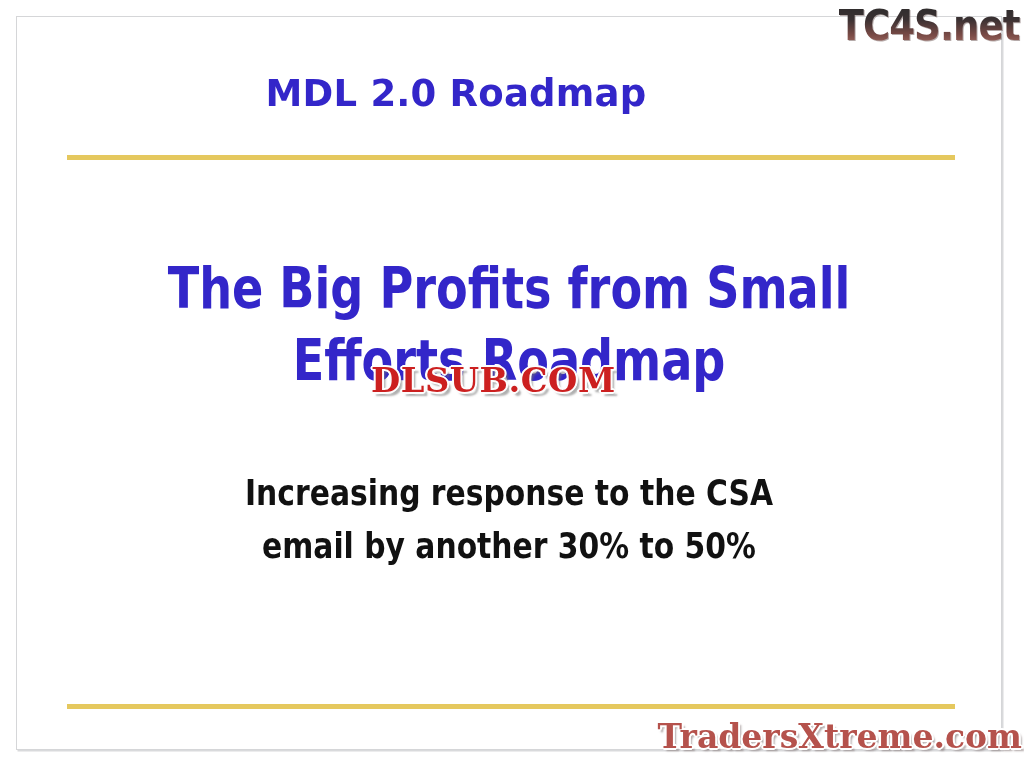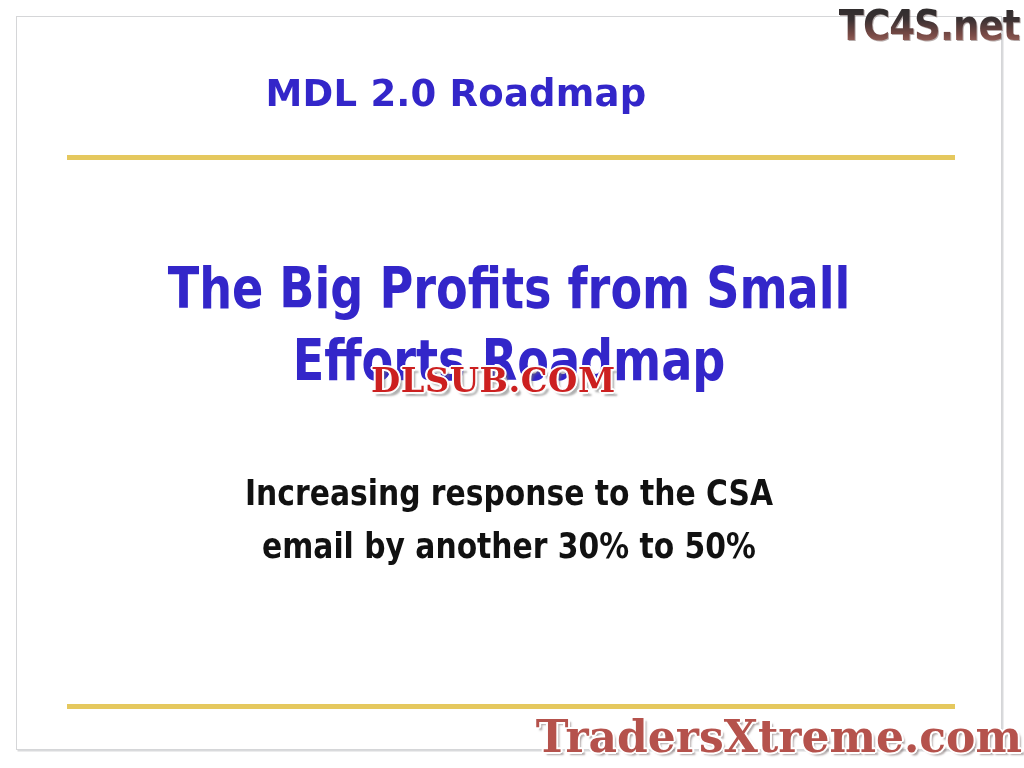--- a/index.html
+++ b/index.html
@@ -145,21 +145,21 @@
        3.5px 3.5px 2px rgba(110,110,110,0.55);
   }
 
   
   #wm-traders {
     position: absolute;
     right: 2px;
     top: 718px;
     font-family: "DejaVu Serif", "Liberation Serif", serif;
     font-weight: bold;
-    font-size: 44px;
+    font-size: 33px;
     line-height: 38px;
     letter-spacing: 0px;
     white-space: nowrap;
     color: #b5524c;
     transform: scaleX(1.0);
     transform-origin: right top;
     text-shadow:
       -1.4px -1.4px 0 #ffffff,
        1.4px -1.4px 0 #ffffff,
       -1.4px  1.4px 0 #ffffff,

